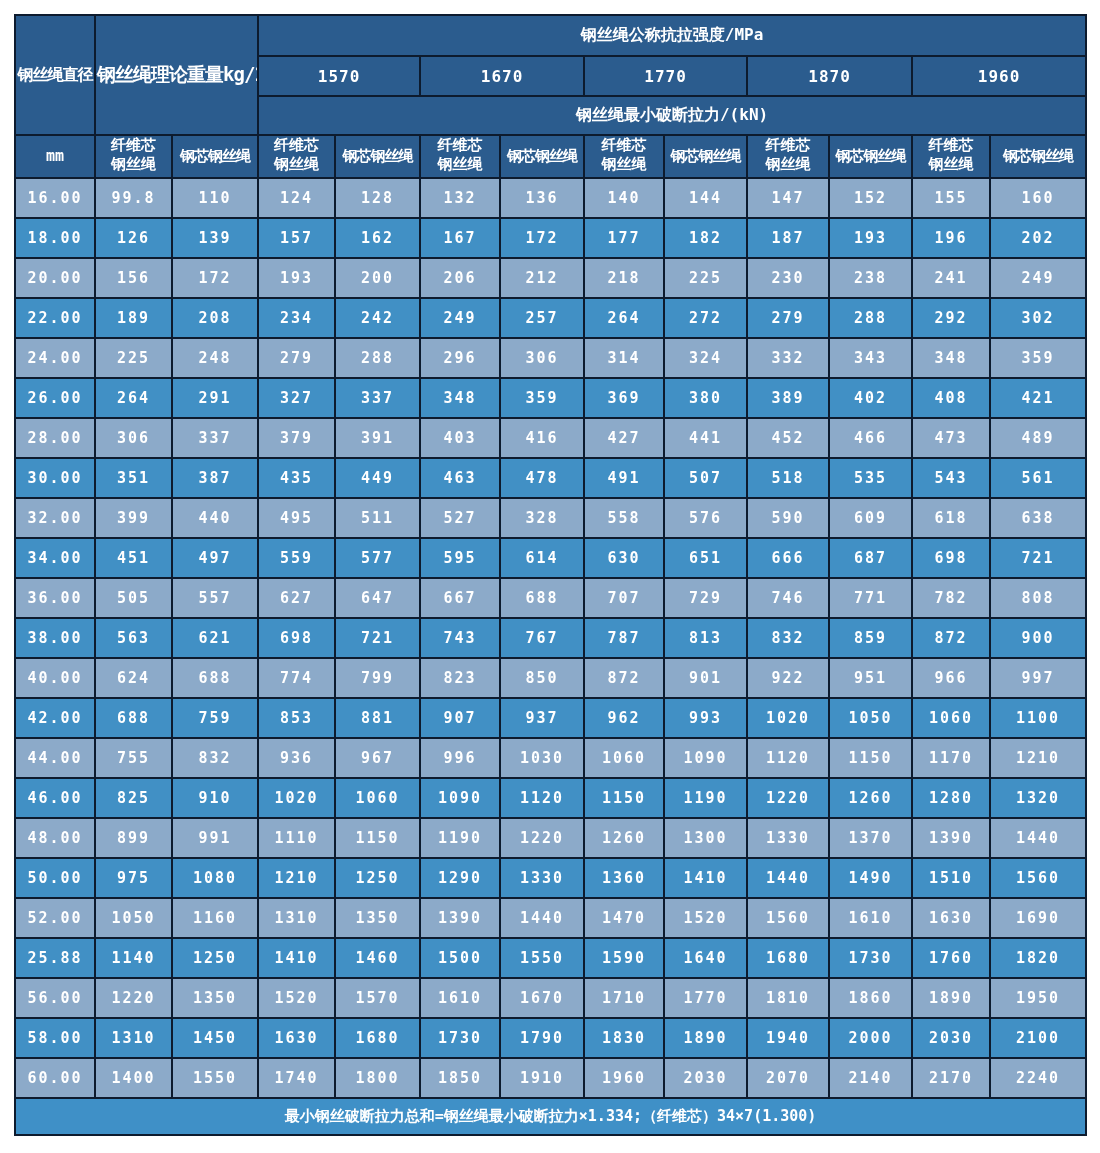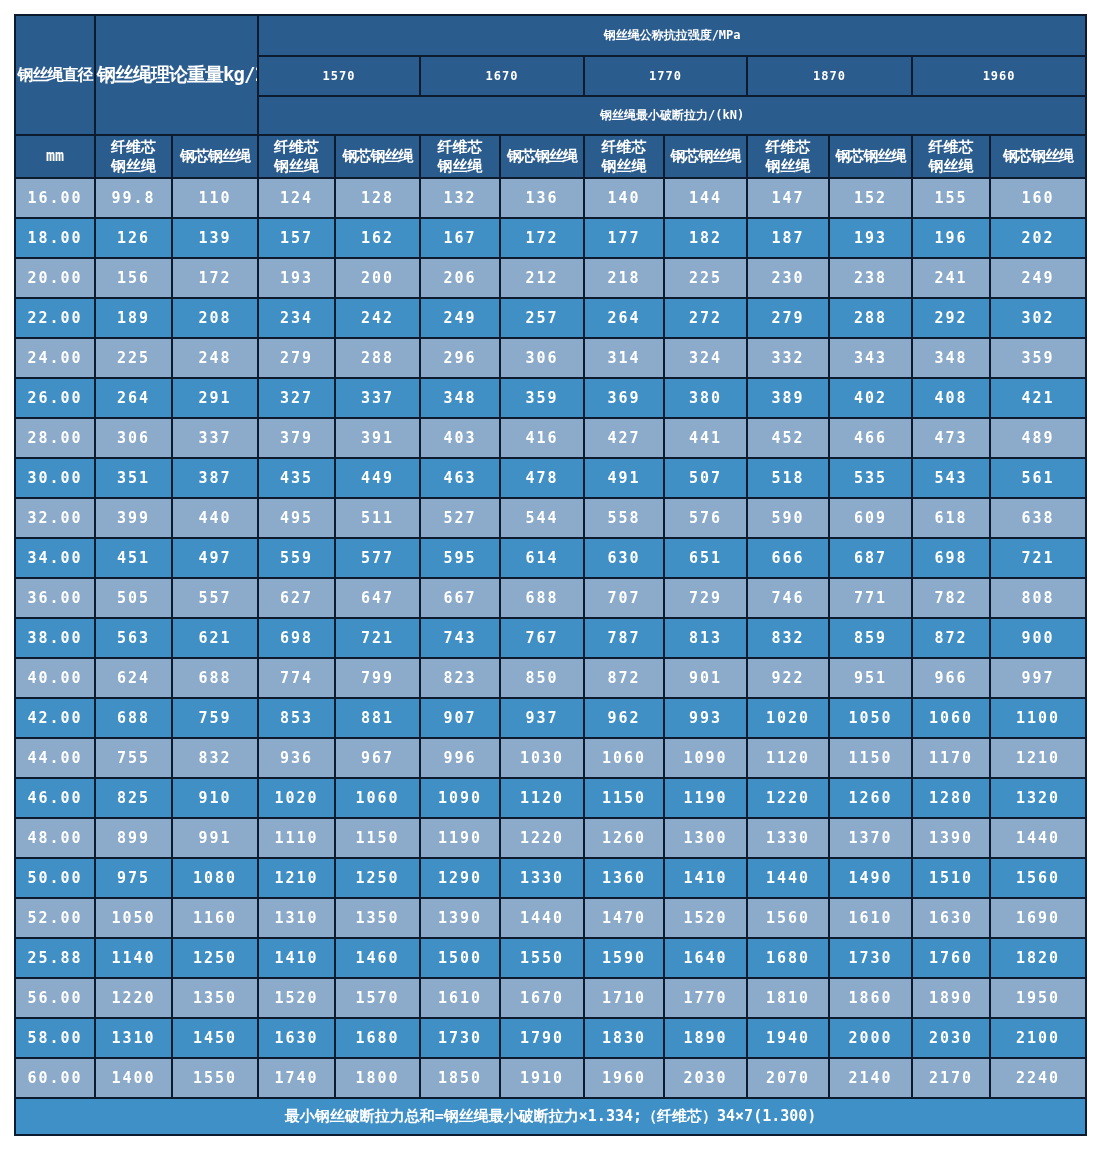--- a/index.html
+++ b/index.html
@@ -20,29 +20,29 @@
   }
   table.rope th, table.rope td {
     border: 2px solid #0d1b2e;
     color: #ffffff;
     font-weight: bold;
     text-align: center;
     vertical-align: middle;
     padding: 0 1px;
     overflow: hidden;
   }
-  thead th { background: #2b5c8e; font-size: 12px; }
+  thead th { background: #2b5c8e; font-size: 16px; }
   thead tr.subhead th { font-size: 15px; line-height: 1.25; height: 41px; }
   thead tr.strength-row th { height: 38px; letter-spacing: 1px; }
   thead tr.top-row th { height: 39px; }
   thead tr.force-row th { height: 37px; margin-top: 10px; }
   th.merged-left { font-size: 16px; letter-spacing: -1px; }
   th.merged-weight { font-size: 19px; letter-spacing: -1px; white-space: nowrap; }
   th.steel-core { white-space: nowrap; letter-spacing: -1px; margin-top: 31px; }
-  th.fiber-core { letter-spacing: 0; }
+  th.fiber-core { letter-spacing: 0; font-family: Liberation Mono, monospace; }
   tbody td {
     height: 38px;
     font-size: 15px;
     letter-spacing: 2px;
   }
   tbody tr.light td { background: #8caac9; }
   tbody tr.dark td  { background: #4190c5; }
   tfoot td {
     background: #3f90c7;
     height: 35px;
@@ -241,21 +241,21 @@
           <td>543</td>
           <td>561</td>
         </tr>
         <tr class="light">
           <td>32.00</td>
           <td>399</td>
           <td>440</td>
           <td>495</td>
           <td>511</td>
           <td>527</td>
-          <td>544</td>
+          <td>328</td>
           <td>558</td>
           <td>576</td>
           <td>590</td>
           <td>609</td>
           <td>618</td>
           <td>638</td>
         </tr>
         <tr class="dark">
           <td>34.00</td>
           <td>451</td>

